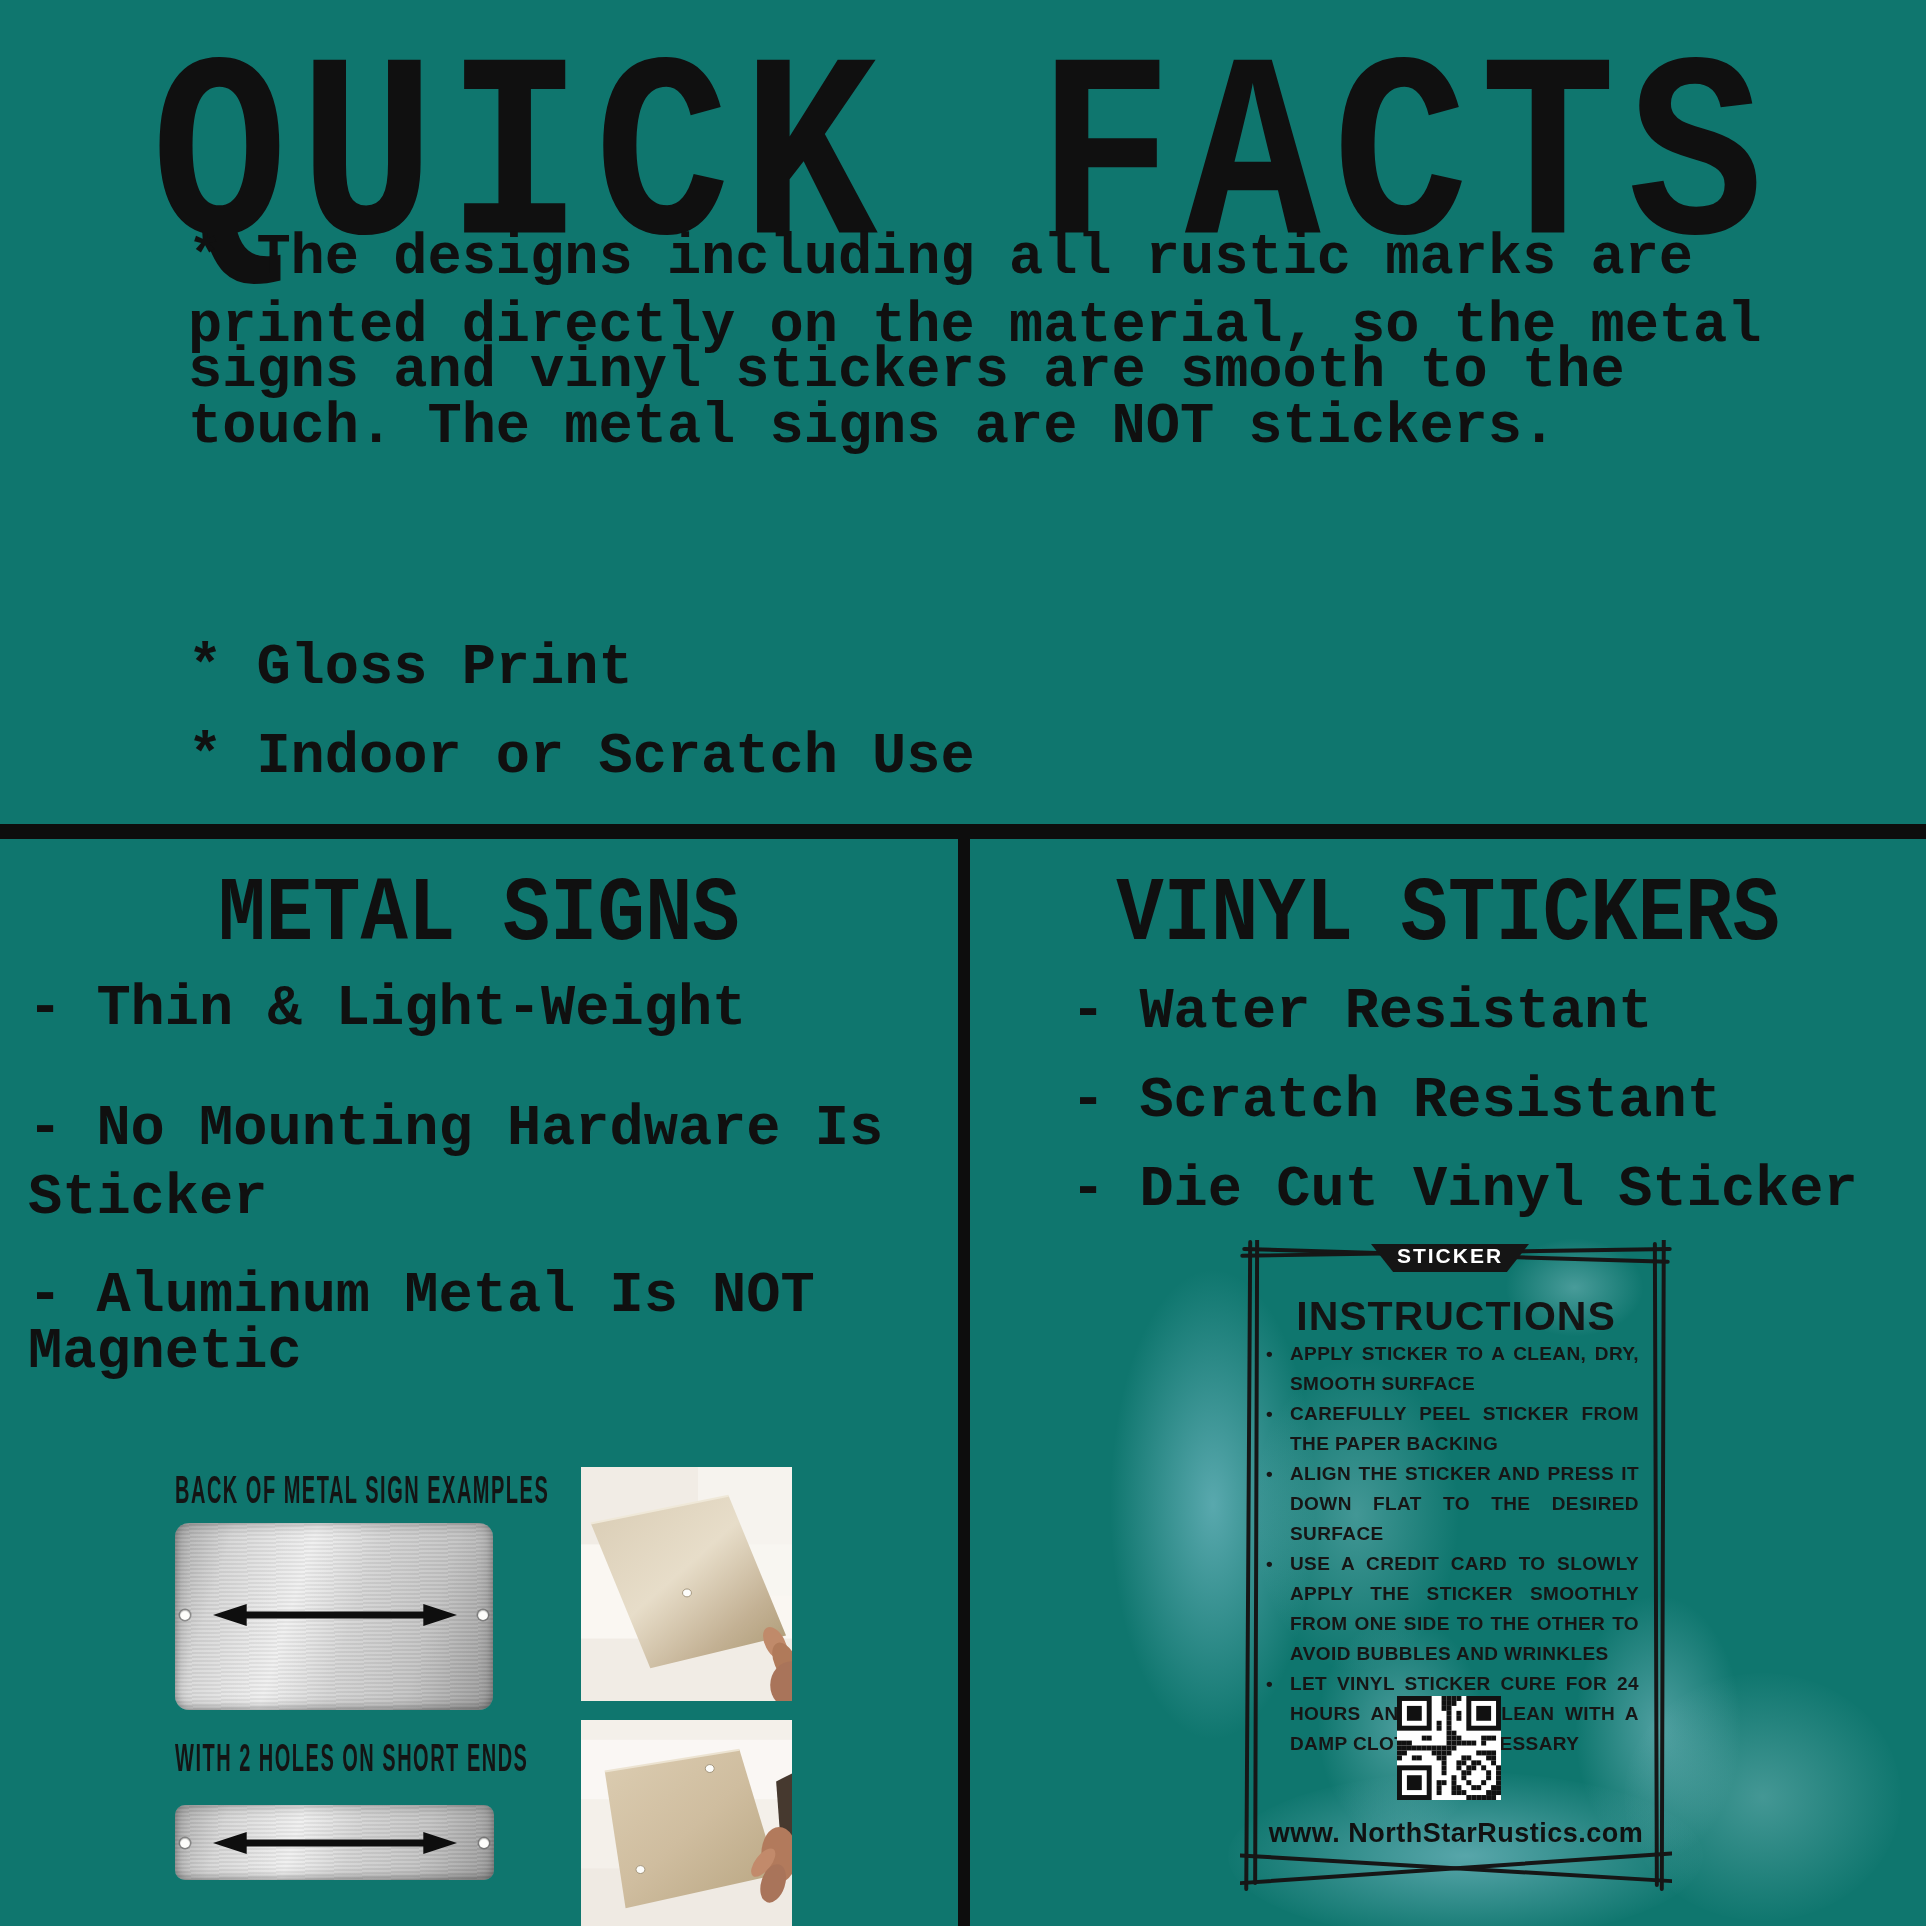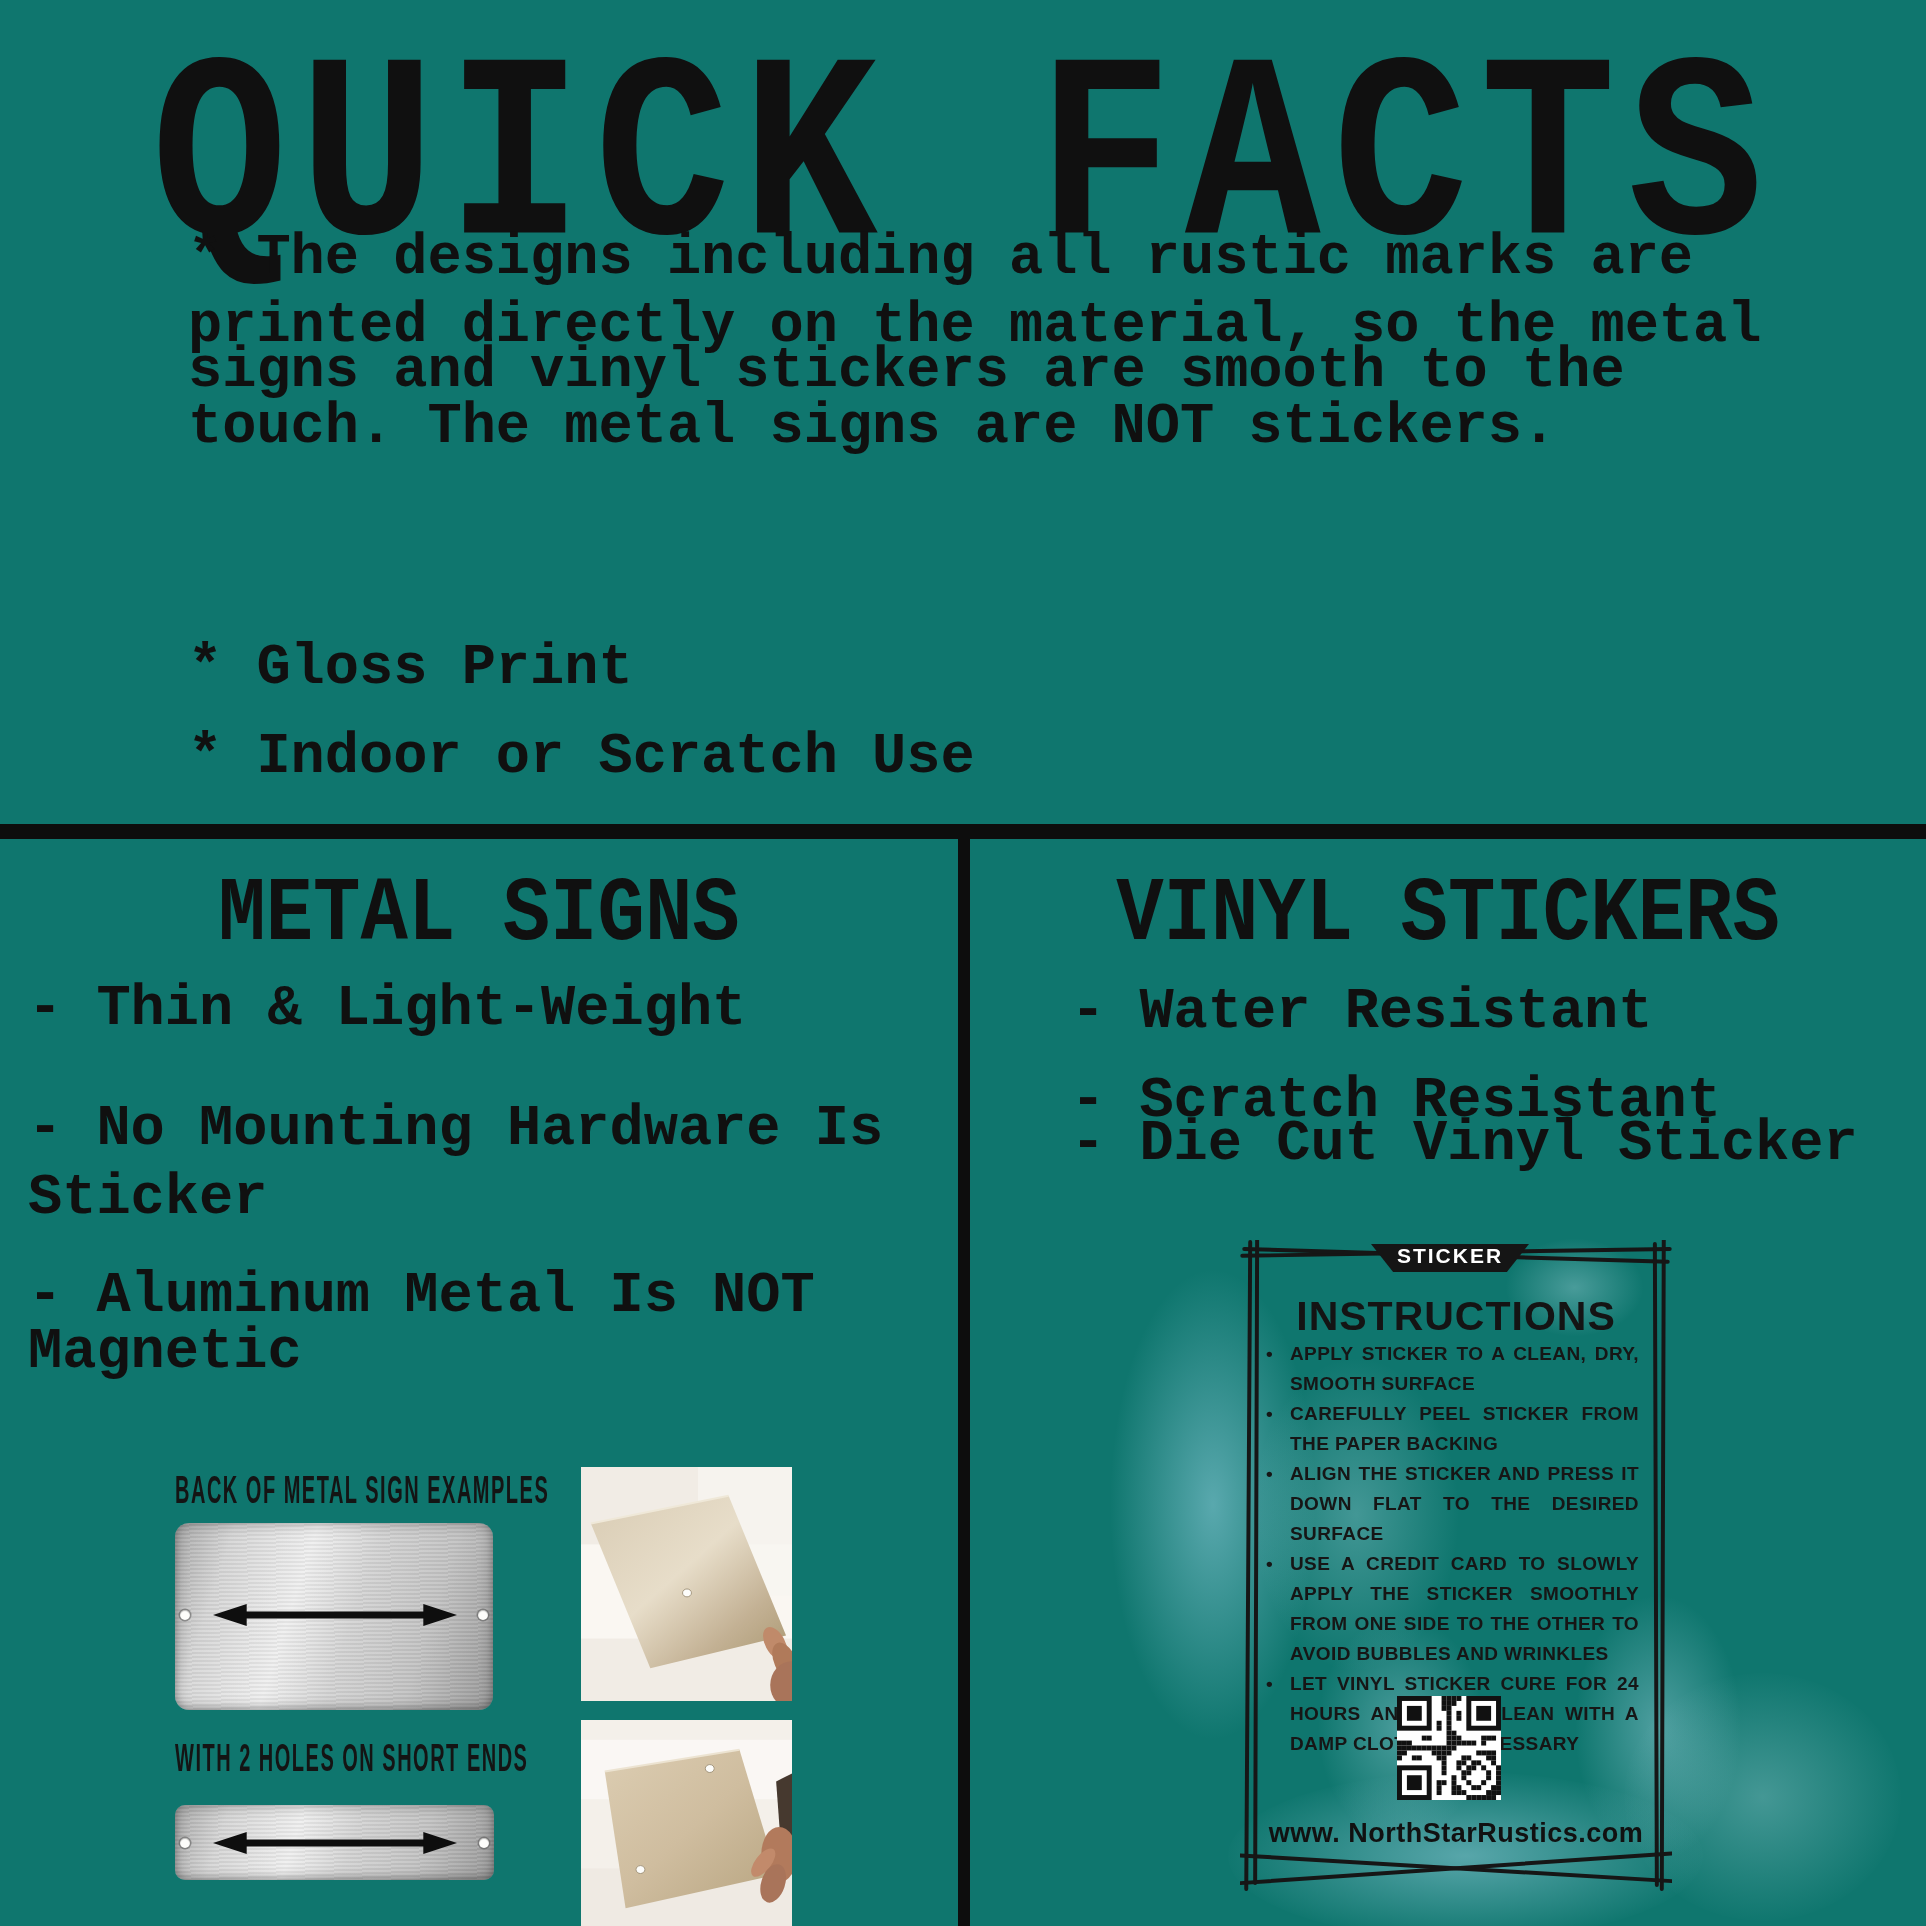--- a/index.html
+++ b/index.html
@@ -156,21 +156,21 @@
         <ellipse cx="200" cy="136" rx="18" ry="28" fill="#b27a5c"></ellipse>
         <ellipse cx="184" cy="144" rx="8" ry="17" fill="#c28a6b" transform="rotate(38 184 144)"></ellipse>
         <ellipse cx="194" cy="165" rx="12" ry="20" fill="#a9745a" transform="rotate(18 194 165)"></ellipse>
       </g>
     </svg>
   </div>
 
   <div class="col-heading right mono">VINYL STICKERS</div>
   <div class="line" style="left:1071px;top:984px;">- Water Resistant</div>
   <div class="line" style="left:1071px;top:1073px;">- Scratch Resistant</div>
-  <div class="line" style="left:1071px;top:1116px;">- Die Cut Vinyl Sticker</div>
+  <div class="line" style="left:1071px;top:1162px;">- Die Cut Vinyl Sticker</div>
 
   <div class="blob" style="left:1109px;top:1267px;width:208px;height:475px;background:radial-gradient(ellipse at 50% 50%, rgba(150,210,226,.55), rgba(150,210,226,0) 70%);"></div>
   <div class="blob" style="left:1228px;top:1772px;width:475px;height:168px;background:radial-gradient(ellipse at 50% 50%, rgba(160,214,230,.5), rgba(160,214,230,0) 72%);"></div>
   <div class="blob" style="left:1574px;top:1594px;width:168px;height:267px;background:radial-gradient(ellipse at 50% 50%, rgba(165,215,228,.42), rgba(165,215,228,0) 70%);"></div>
   <div class="blob" style="left:1252px;top:1356px;width:208px;height:317px;background:radial-gradient(ellipse at 50% 50%, rgba(175,220,232,.32), rgba(175,220,232,0) 70%);"></div>
   <div class="blob" style="left:1317px;top:1614px;width:168px;height:228px;background:radial-gradient(ellipse at 50% 50%, rgba(170,218,230,.38), rgba(170,218,230,0) 70%);"></div>
   <div class="blob" style="left:1505px;top:1238px;width:139px;height:99px;background:radial-gradient(ellipse at 50% 50%, rgba(180,225,235,.35), rgba(180,225,235,0) 70%);"></div>
   <div class="blob" style="left:1624px;top:1673px;width:277px;height:248px;background:radial-gradient(ellipse at 50% 50%, rgba(190,228,238,.3), rgba(190,228,238,0) 72%);"></div>
 
   <div class="panel">

